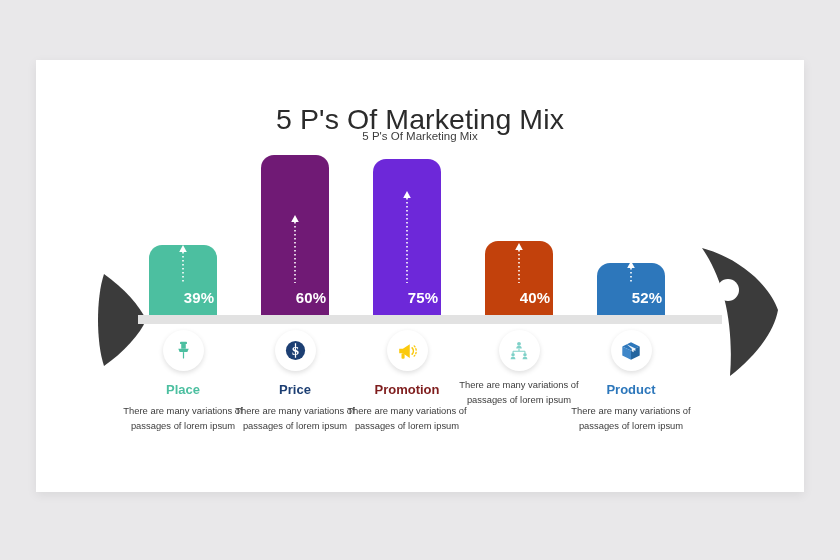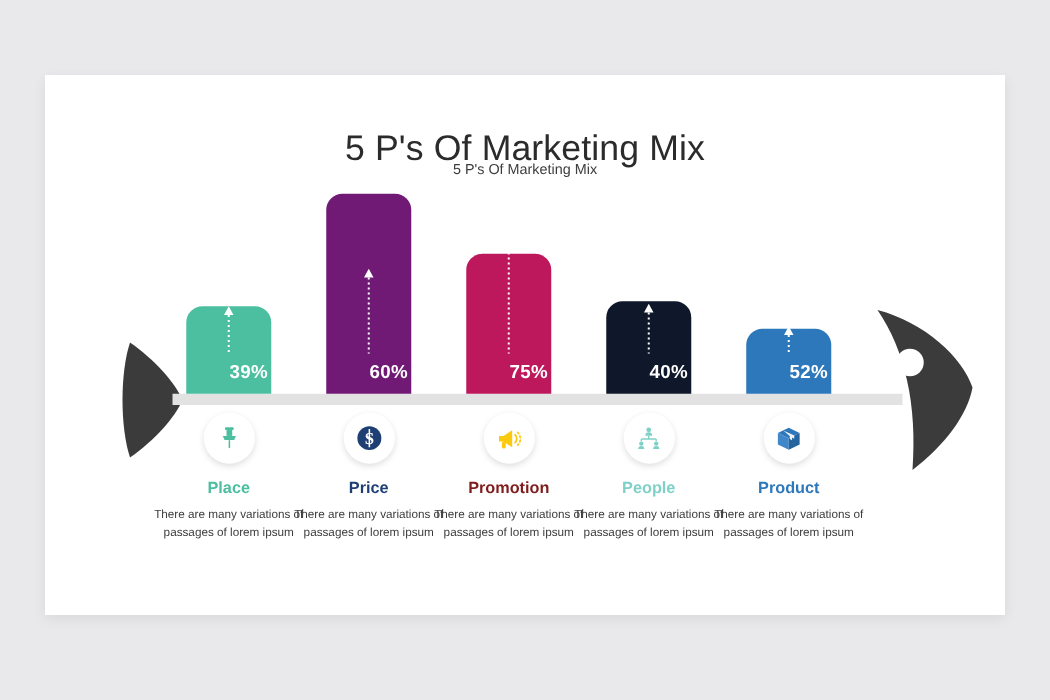--- a/index.html
+++ b/index.html
@@ -164,31 +164,31 @@
       <div class="bar" style="height:160px; background:#701a75;">
         <svg class="bar-arrow" height="68" viewBox="0 0 9 68">
           <path d="M4.5 0 L8.3 7 L0.7 7 Z" fill="#ffffff"></path>
           <line x1="4.5" y1="7" x2="4.5" y2="68" stroke="#ffffff" stroke-width="1.6" stroke-dasharray="1.6 2.4"></line>
         </svg>
         <div class="bar-value">60%</div>
       </div>
     </div>
 
     <div class="bar-col" style="left:337px;">
-      <div class="bar" style="height:112px; background:#be185d;">
+      <div class="bar" style="height:156px; background:#6d28d9;">
         <svg class="bar-arrow" height="92" viewBox="0 0 9 92">
           <path d="M4.5 0 L8.3 7 L0.7 7 Z" fill="#ffffff"></path>
           <line x1="4.5" y1="7" x2="4.5" y2="92" stroke="#ffffff" stroke-width="1.6" stroke-dasharray="1.6 2.4"></line>
         </svg>
         <div class="bar-value">75%</div>
       </div>
     </div>
 
     <div class="bar-col" style="left:449px;">
-      <div class="bar" style="height:74px; background:#0f172a;">
+      <div class="bar" style="height:74px; background:#c2410c;">
         <svg class="bar-arrow" height="40" viewBox="0 0 9 40">
           <path d="M4.5 0 L8.3 7 L0.7 7 Z" fill="#ffffff"></path>
           <line x1="4.5" y1="7" x2="4.5" y2="40" stroke="#ffffff" stroke-width="1.6" stroke-dasharray="1.6 2.4"></line>
         </svg>
         <div class="bar-value">40%</div>
       </div>
     </div>
 
     <div class="bar-col" style="left:561px;">
       <div class="bar" style="height:52px; background:#2d77bb;">
@@ -244,21 +244,20 @@
           <circle cx="12" cy="4.2" r="2.1" stroke="none"></circle>
           <path d="M9 9.4 a3 3 0 0 1 6 0 Z" stroke="none"></path>
           <path d="M12 9.6 v2.6 M5.5 12.2 h13" stroke-width="1.2" fill="none"></path>
           <path d="M5.5 12.2 v2 M18.5 12.2 v2" stroke-width="1.2" fill="none"></path>
           <circle cx="5.5" cy="16.2" r="1.9" stroke="none"></circle>
           <path d="M2.8 21 a2.7 2.7 0 0 1 5.4 0 Z" stroke="none"></path>
           <circle cx="18.5" cy="16.2" r="1.9" stroke="none"></circle>
           <path d="M15.8 21 a2.7 2.7 0 0 1 5.4 0 Z" stroke="none"></path>
         </svg>
       </div>
-      <div class="item-label" style="color:#7fd1c8;">People</div>
       <div class="item-desc">There are many variations of passages of lorem ipsum</div>
     </div>
 
     <div class="item-col" style="left:527px;">
       <div class="icon-circle">
         <svg width="22" height="22" viewBox="0 0 24 24">
           <path d="M12 2.5 L21.5 7 L12 11.5 L2.5 7 Z" fill="#2d77bb"></path>
           <path d="M2.5 7 L12 11.5 L12 21.5 L2.5 17 Z" fill="#3f87c9"></path>
           <path d="M21.5 7 L12 11.5 L12 21.5 L21.5 17 Z" fill="#24659f"></path>
           <path d="M7.2 4.7 L16.8 9.2 L16.8 12 L14.9 10.9 L14.9 13.4 L12.9 12.3 L12.9 9.6 Z" fill="#ffffff" opacity="0.92"></path>

